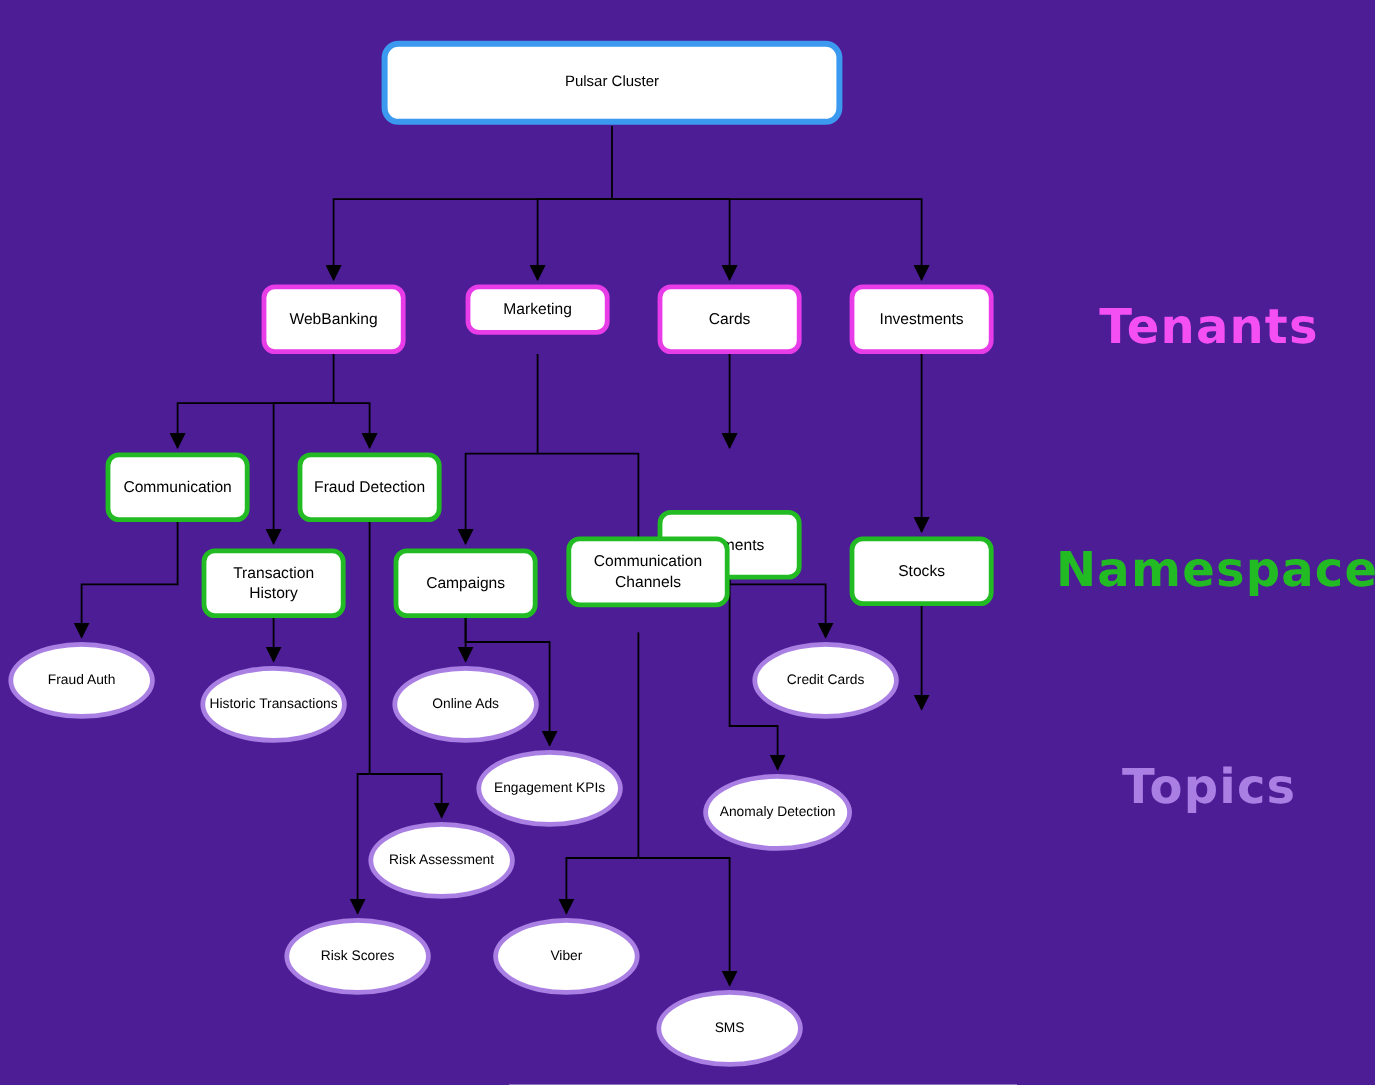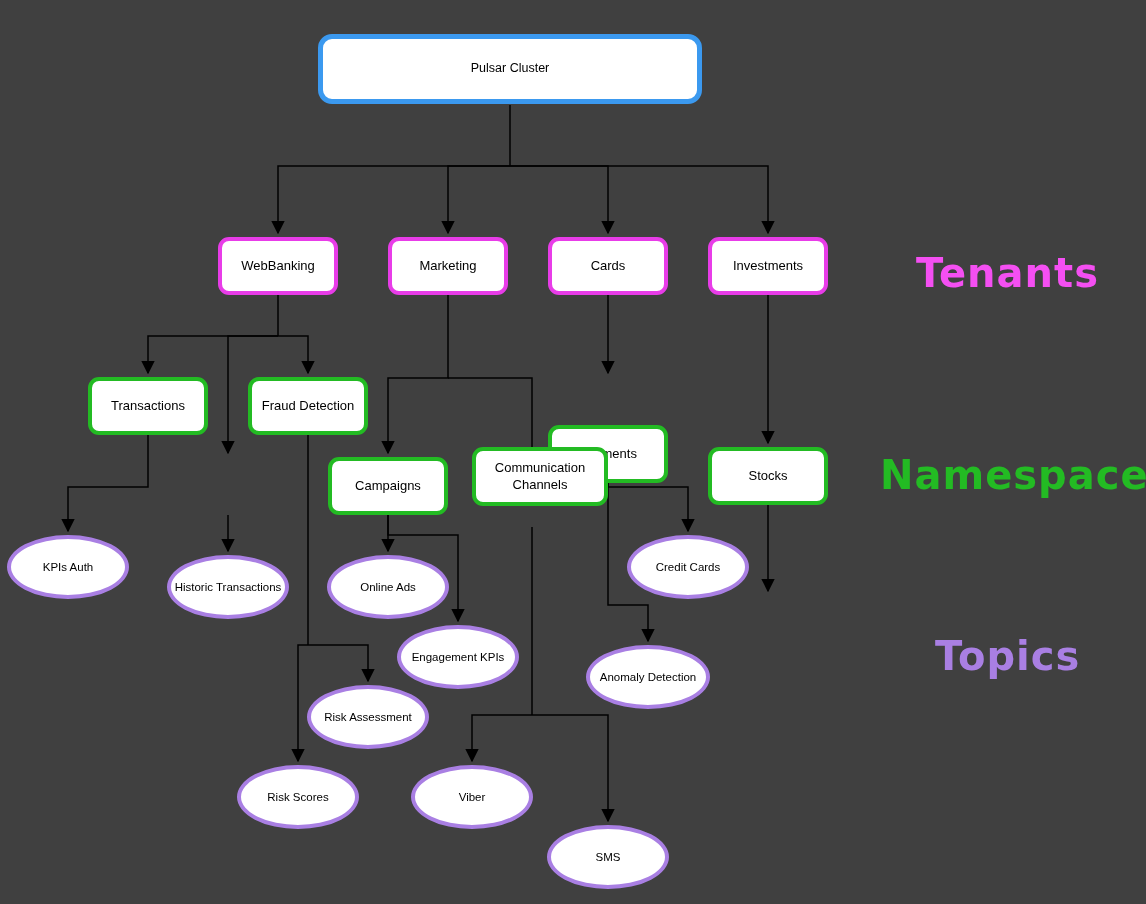--- a/index.html
+++ b/index.html
@@ -1,17 +1,17 @@
 <!DOCTYPE html>
 <html><head>
 <meta charset="utf-8">
 <style>
   html,body{margin:0;padding:0;background:#ffffff;}
   .stage{
-    position:relative;width:1146px;height:904px;background:#404040;
+    position:relative;width:1146px;height:904px;background:#4c1d95;
     font-family:"Liberation Sans", sans-serif;overflow:hidden;
   }
   svg.edges{position:absolute;left:0;top:0;z-index:1;}
   .node{
     position:absolute;z-index:2;background:#ffffff;color:#000;
     display:flex;align-items:center;justify-content:center;text-align:center;
     font-size:13px;line-height:1.25;box-sizing:border-box;
   }
   .box{border:4px solid;border-radius:11px;padding:2px 8px;}
   .cluster{border-color:#3b99ef;border-width:5px;border-radius:14px;font-size:12.5px;}
@@ -78,51 +78,54 @@
     </g>
   </svg>
 
   <div class="node box cluster" style="left:318px;top:34px;width:384px;height:70px;">
     <span>Pulsar Cluster</span>
   </div>
 
   <div class="node box tenant" style="left:218px;top:237px;width:120px;height:58px;">
     <span>WebBanking</span>
   </div>
-  <div class="node box tenant" style="left:388px;top:237px;width:120px;height:58px;align-items:center;">
+  <div class="node box tenant" style="left:388px;top:237px;width:120px;height:42px;align-items:center;">
     <span>Marketing</span>
   </div>
   <div class="node box tenant" style="left:548px;top:237px;width:120px;height:58px;">
     <span>Cards</span>
   </div>
   <div class="node box tenant" style="left:708px;top:237px;width:120px;height:58px;">
     <span>Investments</span>
   </div>
 
   <div class="node box ns" style="left:88px;top:377px;width:120px;height:58px;">
-    <span>Transactions</span>
+    <span>Communication</span>
   </div>
   <div class="node box ns" style="left:248px;top:377px;width:120px;height:58px;">
     <span>Fraud Detection</span>
   </div>
   <div class="node box ns" style="left:548px;top:377px;width:120px;height:58px;margin-top:48px;">
     <span>Payments</span>
+  </div>
+  <div class="node box ns" style="left:168px;top:457px;width:120px;height:58px;">
+    <span>Transaction History</span>
   </div>
   <div class="node box ns" style="left:328px;top:457px;width:120px;height:58px;">
     <span>Campaigns</span>
   </div>
   <div class="node box ns" style="left:472px;top:447px;width:136px;height:59px;">
     <span>Communication Channels</span>
   </div>
   <div class="node box ns" style="left:708px;top:447px;width:120px;height:58px;">
     <span>Stocks</span>
   </div>
 
   <div class="node ellipse" style="left:7px;top:535px;width:122px;height:64px;">
-    <span>KPIs Auth</span>
+    <span>Fraud Auth</span>
   </div>
   <div class="node ellipse" style="left:167px;top:555px;width:122px;height:64px;">
     <span>Historic Transactions</span>
   </div>
   <div class="node ellipse" style="left:327px;top:555px;width:122px;height:64px;">
     <span>Online Ads</span>
   </div>
   <div class="node ellipse" style="left:397px;top:625px;width:122px;height:64px;">
     <span>Engagement KPIs</span>
   </div>

